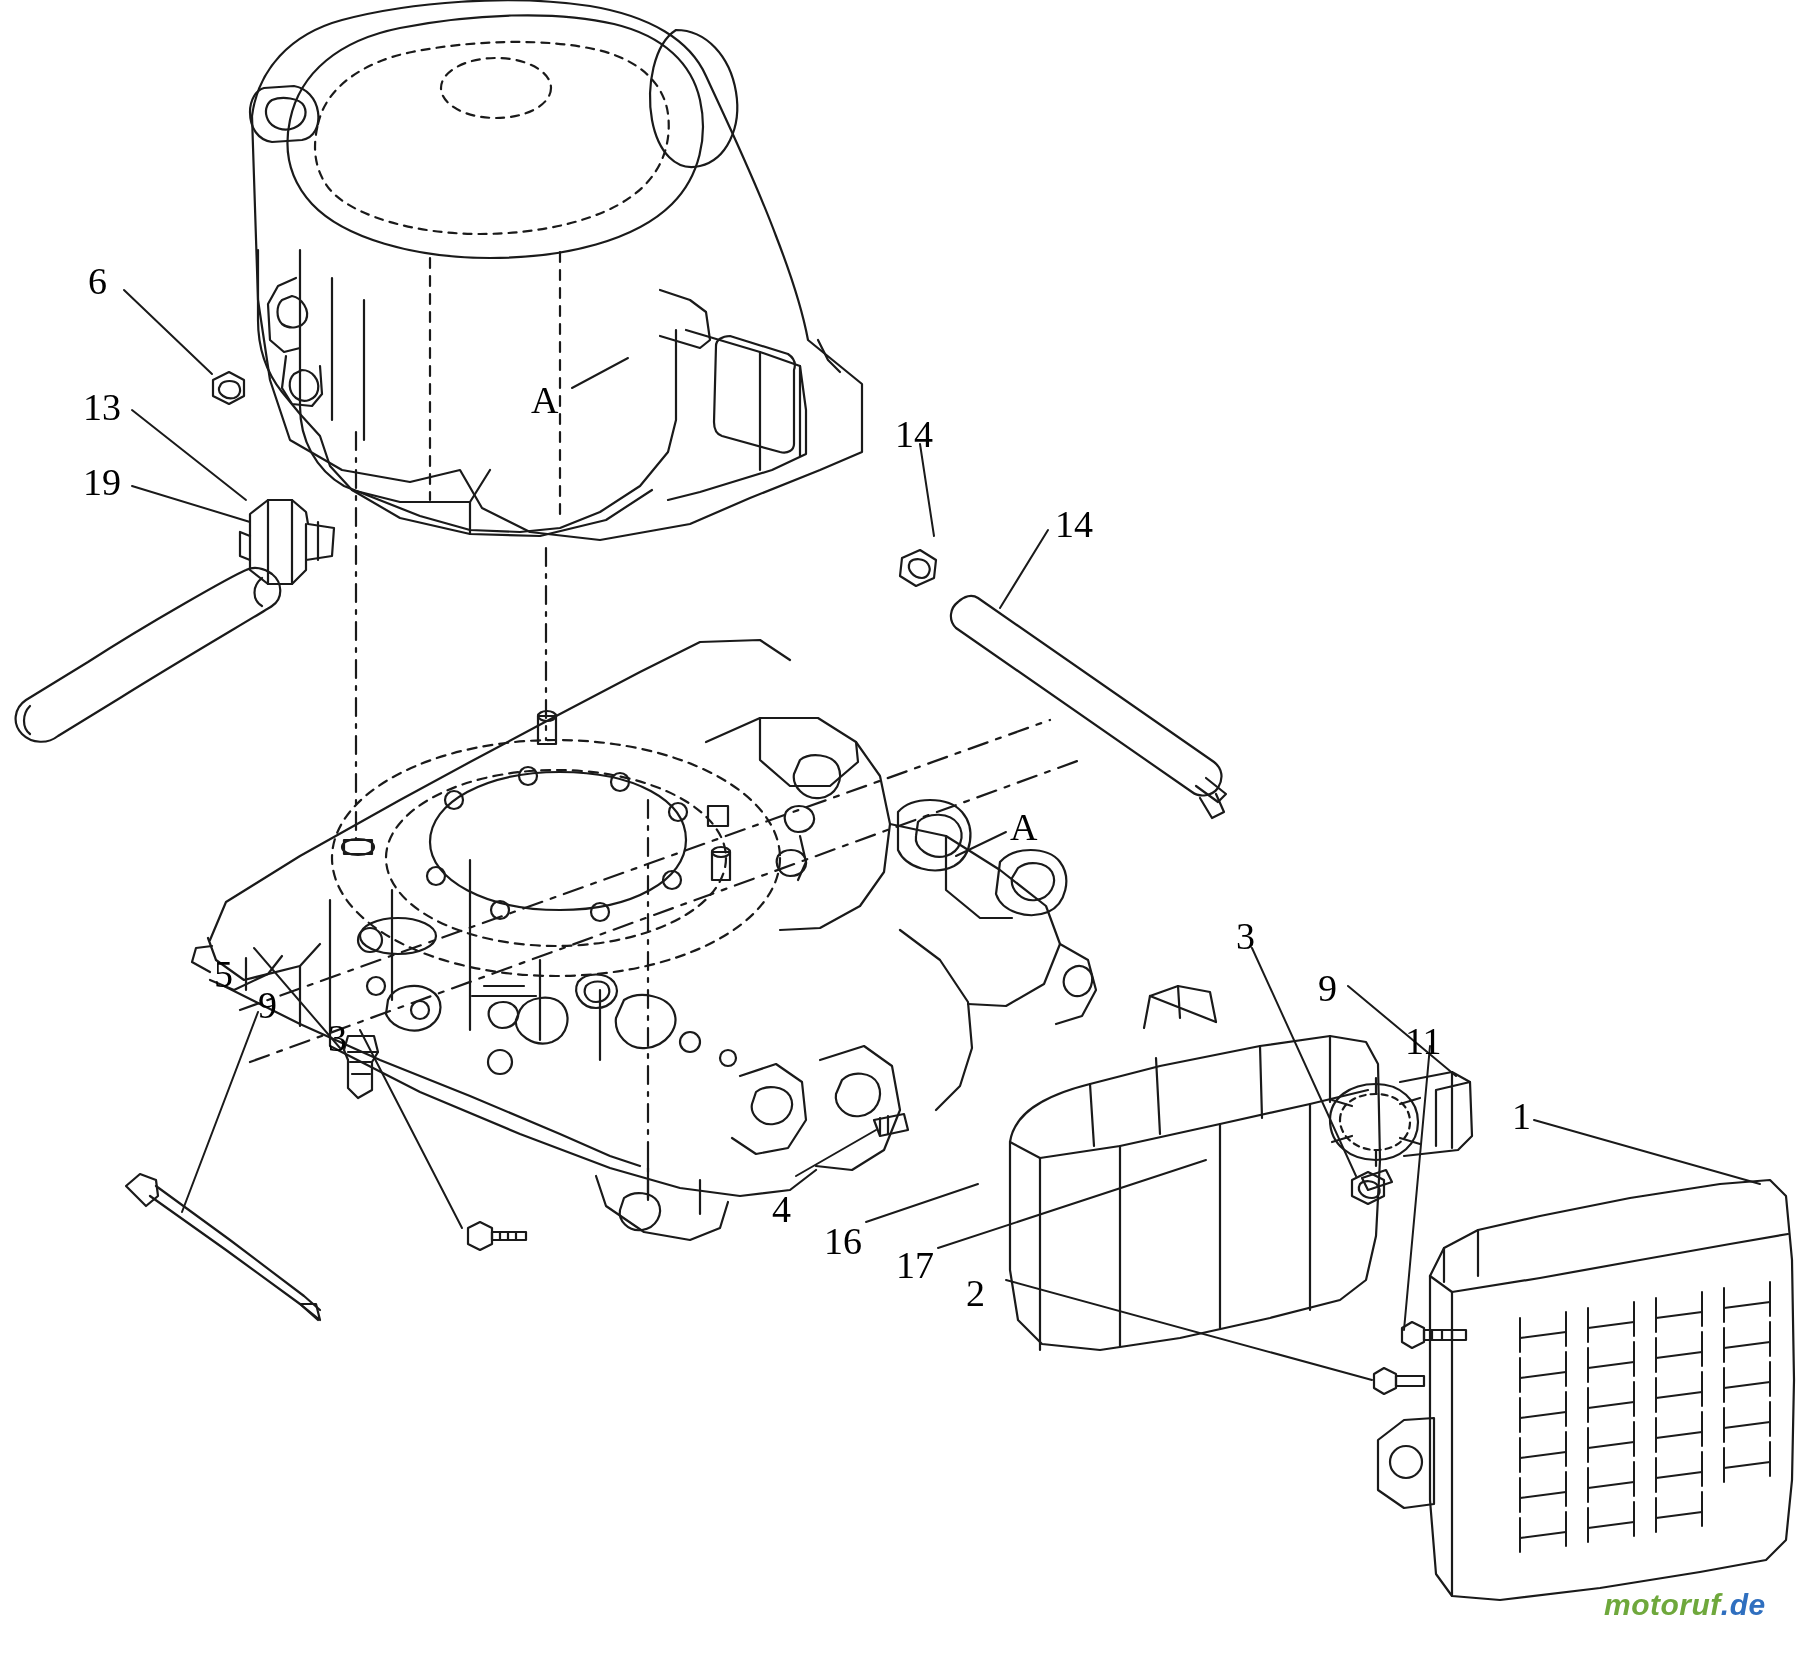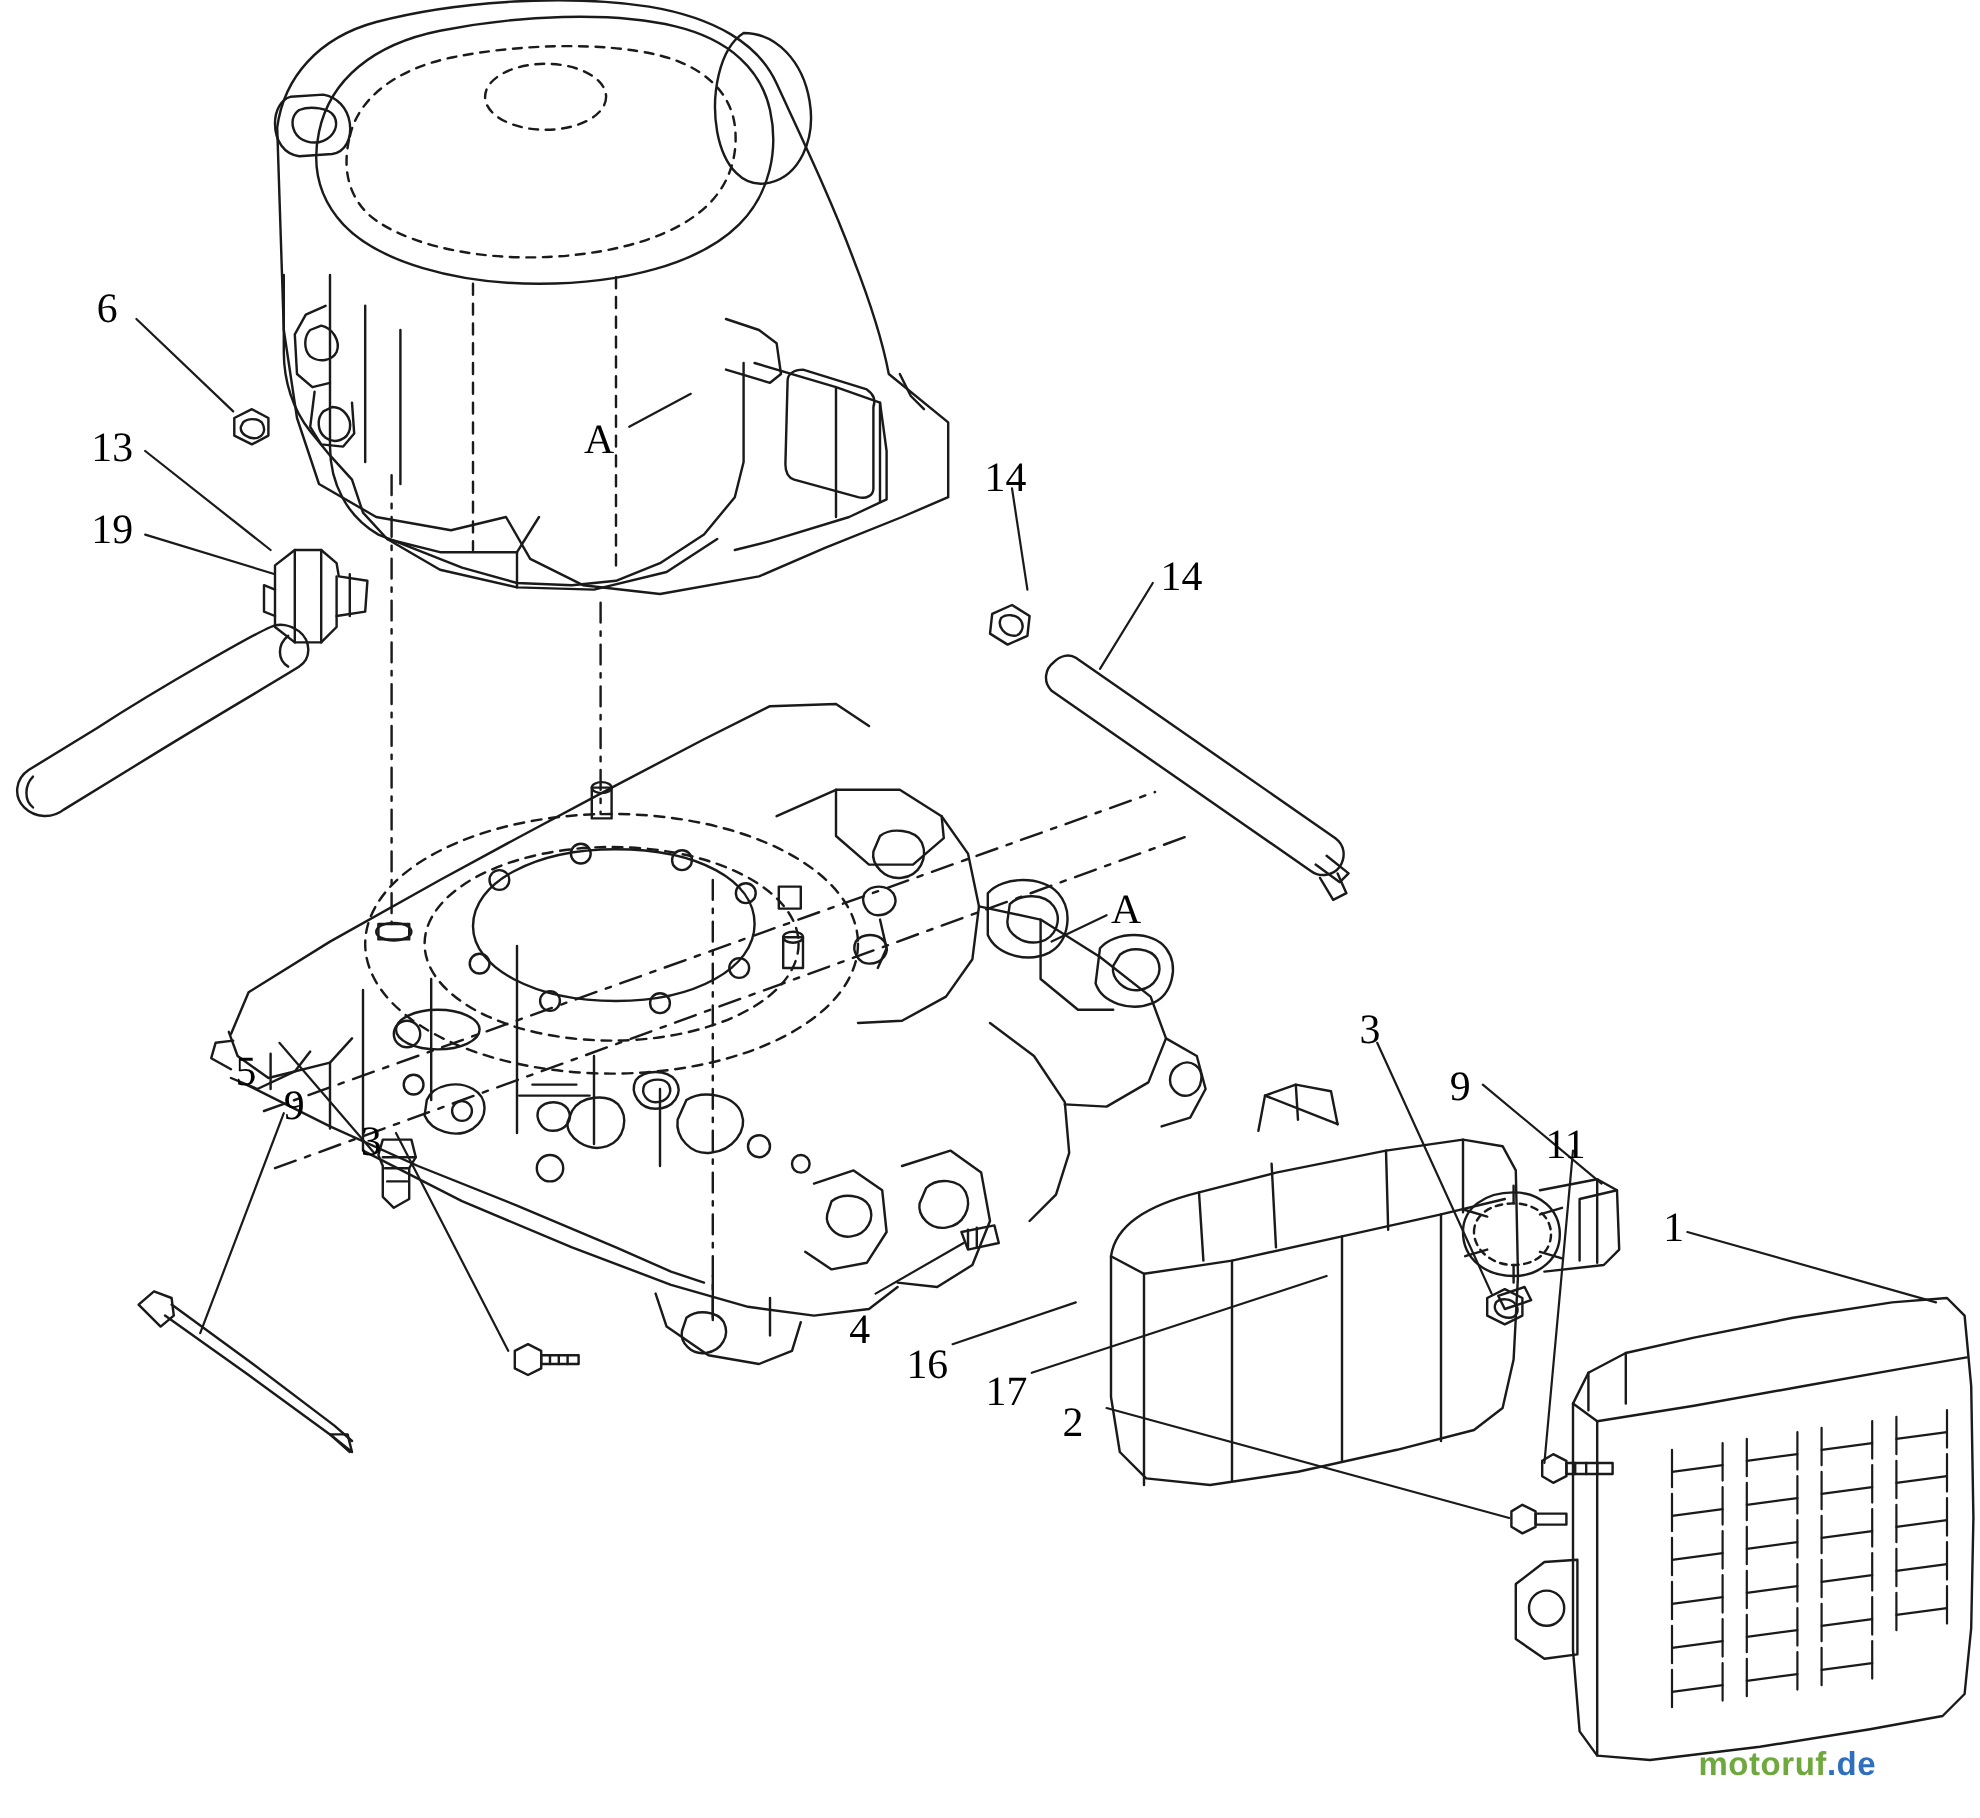--- a/index.html
+++ b/index.html
@@ -368,17 +368,17 @@
   <div class="callout" style="left:896px; top:1246px;">17</div>
   <div class="callout" style="left:966px; top:1274px;">2</div>
   <div class="callout" style="left:1236px; top:917px;">3</div>
   <div class="callout" style="left:1318px; top:969px;">9</div>
   <div class="callout" style="left:1405px; top:1022px;">11</div>
   <div class="callout" style="left:1512px; top:1097px;">1</div>
 
   <div class="letter" style="left:531px; top:381px;">A</div>
   <div class="letter" style="left:1010px; top:808px;">A</div>
 
-  <div class="wm" style="left:1544px; top:1588px;">
+  <div class="wm" style="left:1604px; top:1588px;font-style:italic;">
     <span style="color:#6fa83c;">motoruf</span><span style="color:#2f6fbf;">.de</span>
   </div>
 
 </div>
 
 </body></html>

